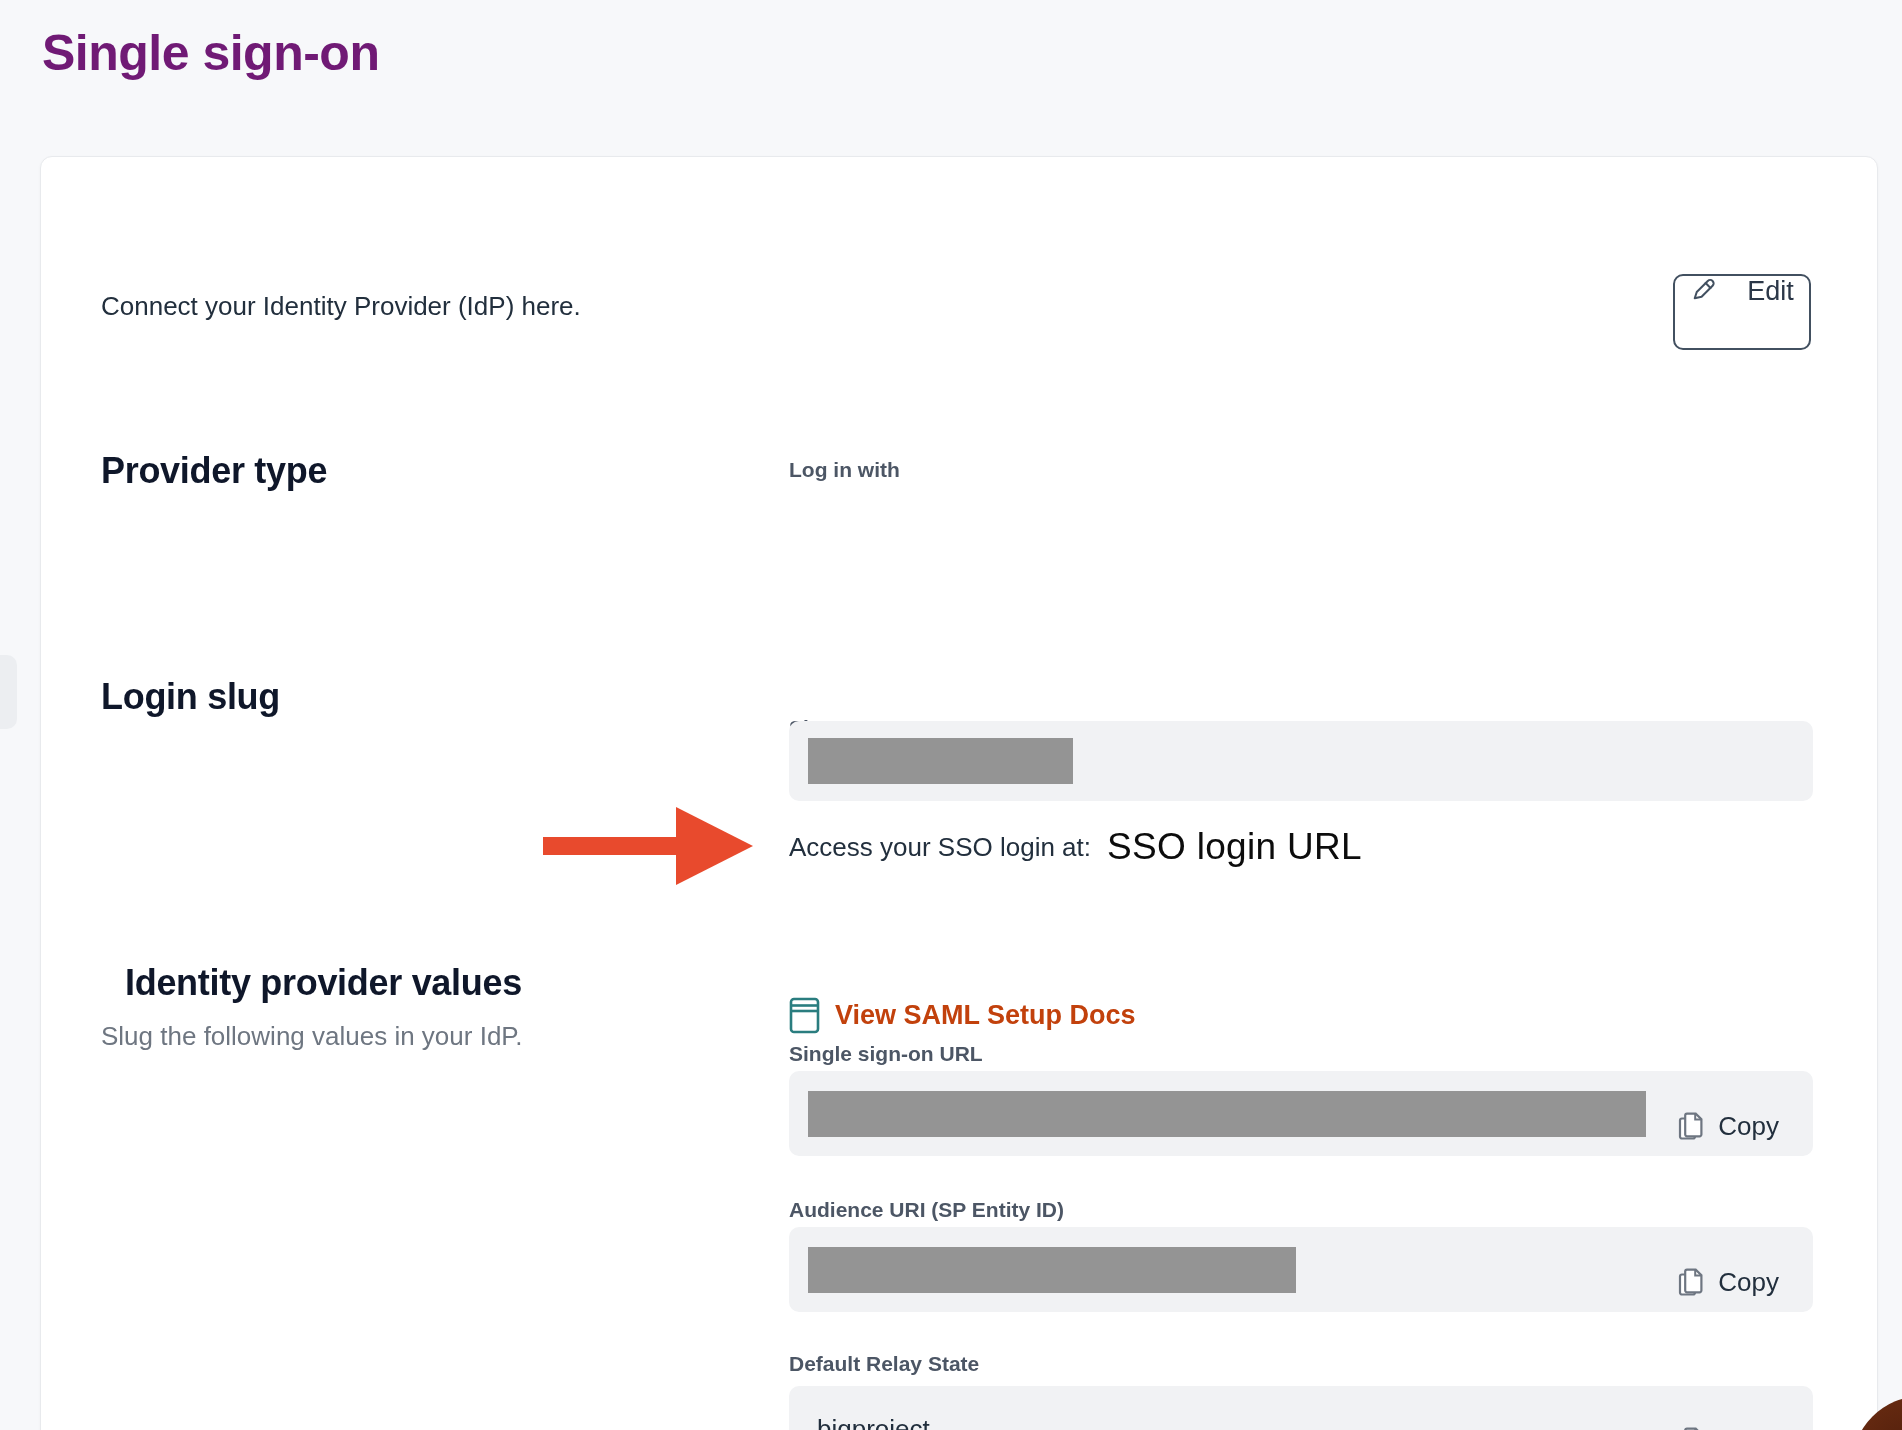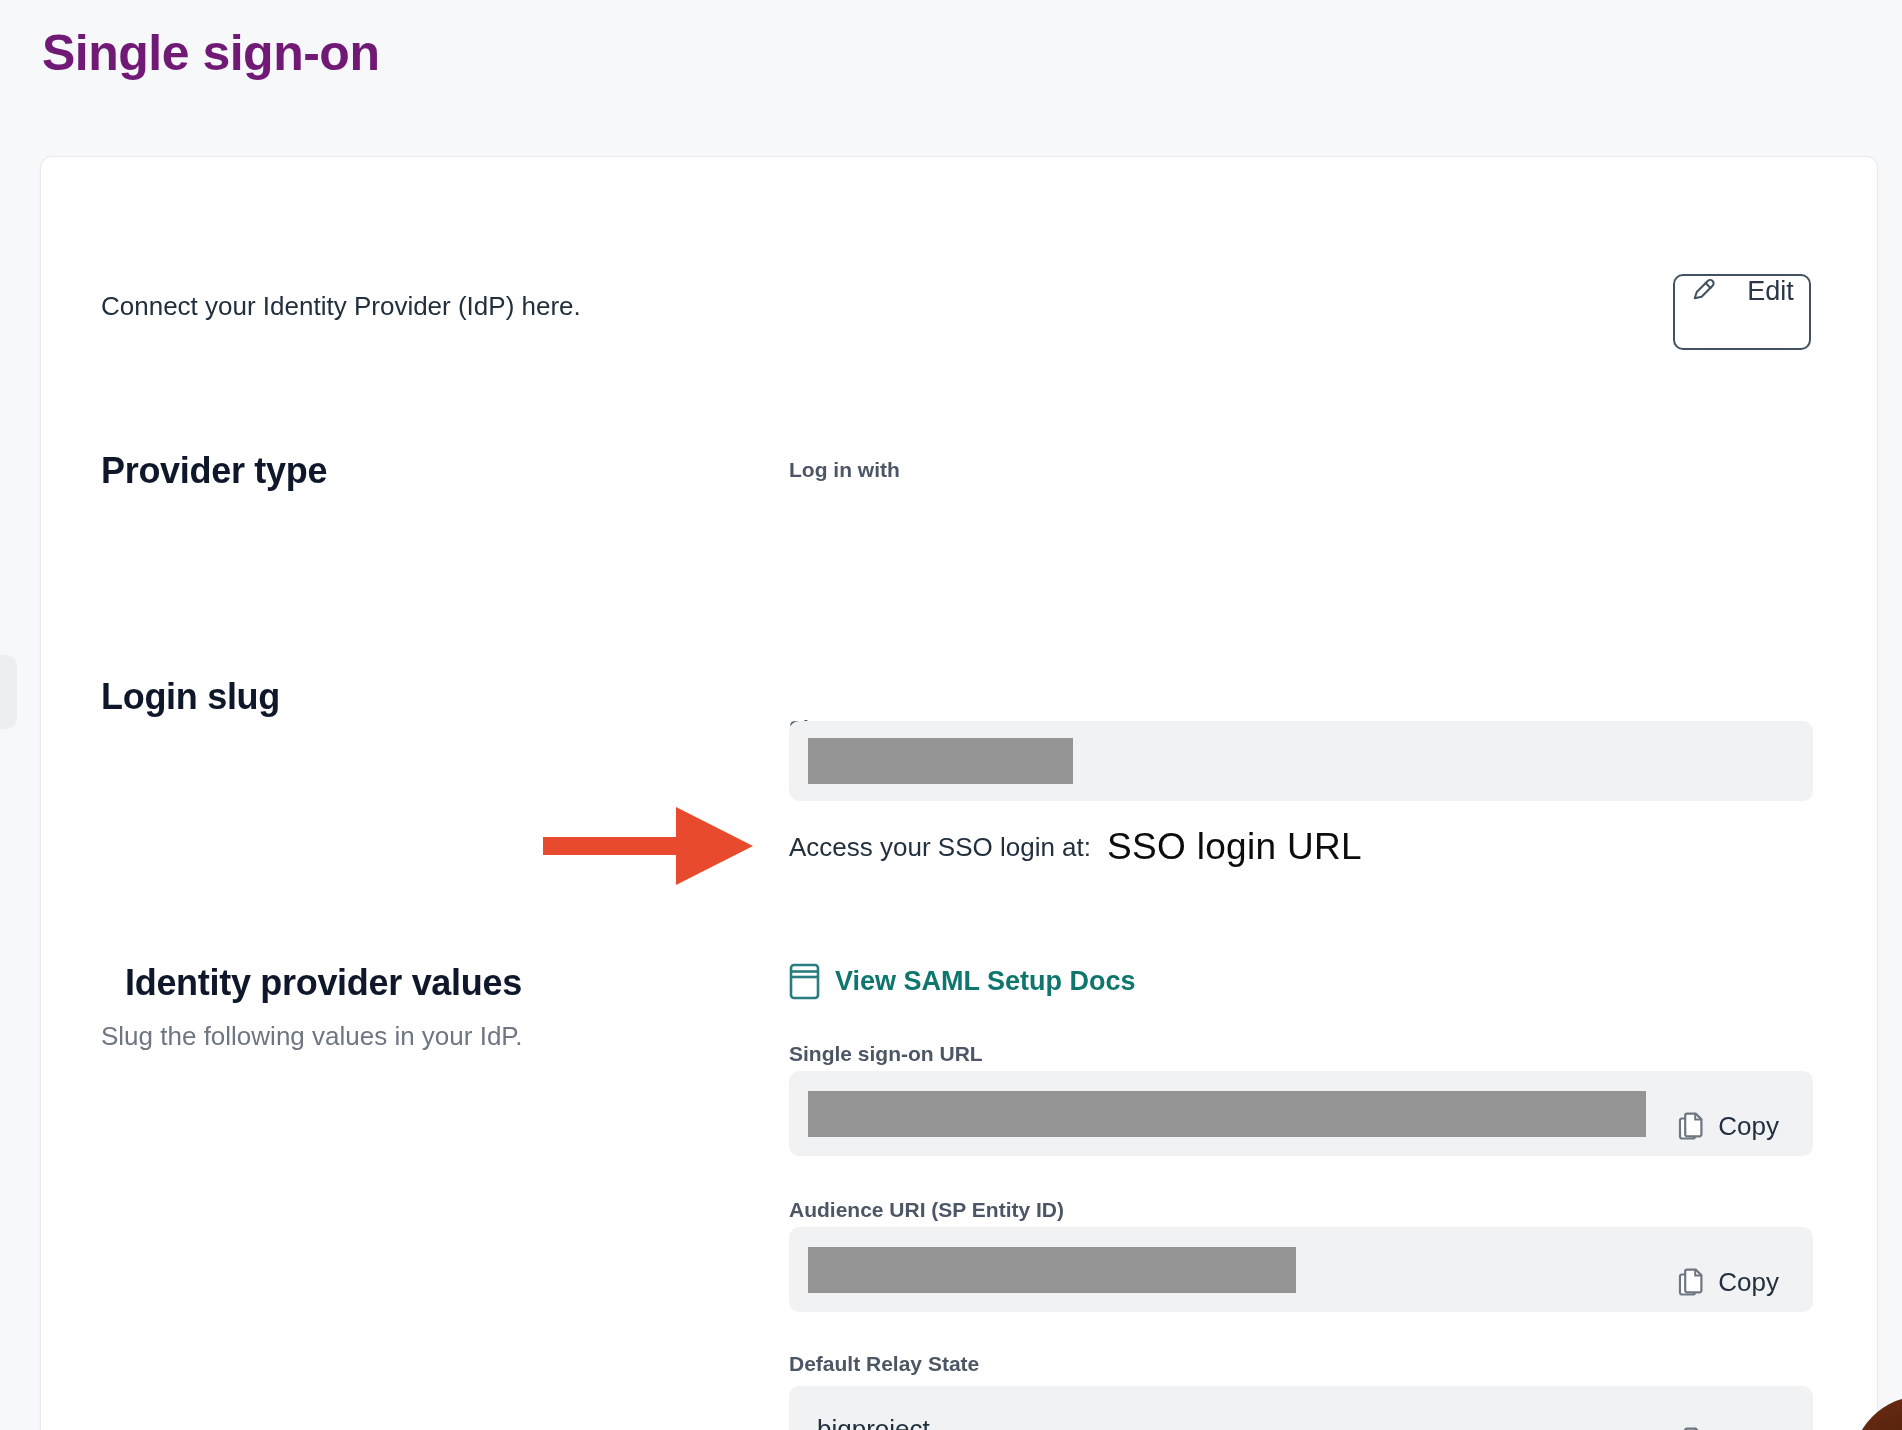--- a/index.html
+++ b/index.html
@@ -86,21 +86,21 @@
   }
   .access-prefix { font-size: 26px; color: #222f3d; }
   .access-annotation { font-size: 37px; color: #0c0c0c; letter-spacing: 0.3px; }
   .annot-arrow { position: absolute; left: 502px; top: 650px; }
   .docs-link {
     position: absolute; left: 748px; top: 806px;
     display: flex; align-items: center; gap: 15px;
     text-decoration: none; cursor: pointer;
   }
   .docs-link span {
-    font-size: 27px; font-weight: 700; color: #0f766e; line-height: 1;
+    font-size: 27px; font-weight: 700; color: #c2410c; line-height: 1; margin-top: 34px;
   }
   .corner-bubble {
     position: absolute; left: 1852px; top: 1396px;
     width: 140px; height: 140px; border-radius: 50%;
     background: radial-gradient(circle at 38% 38%, #53200c 0%, #6b2c12 55%, #8a4323 100%);
     cursor: pointer;
   }
 </style>
 </head>
 <body>

